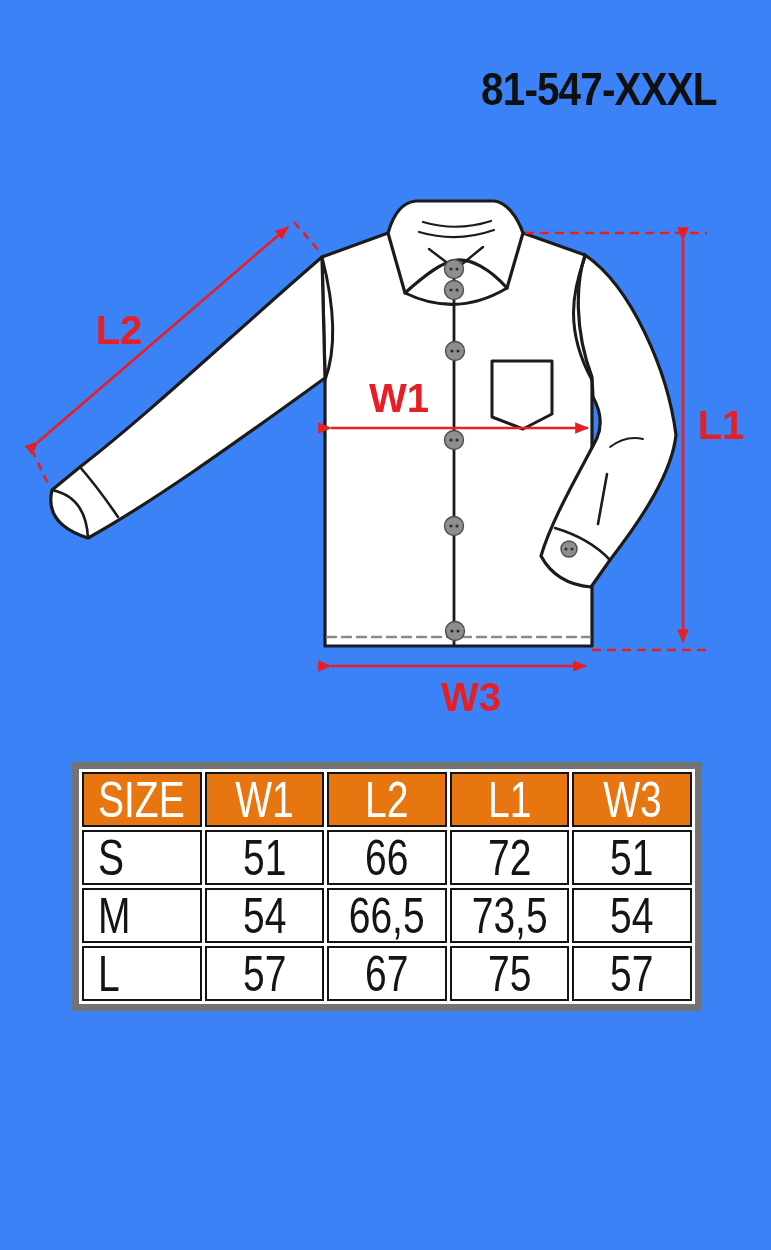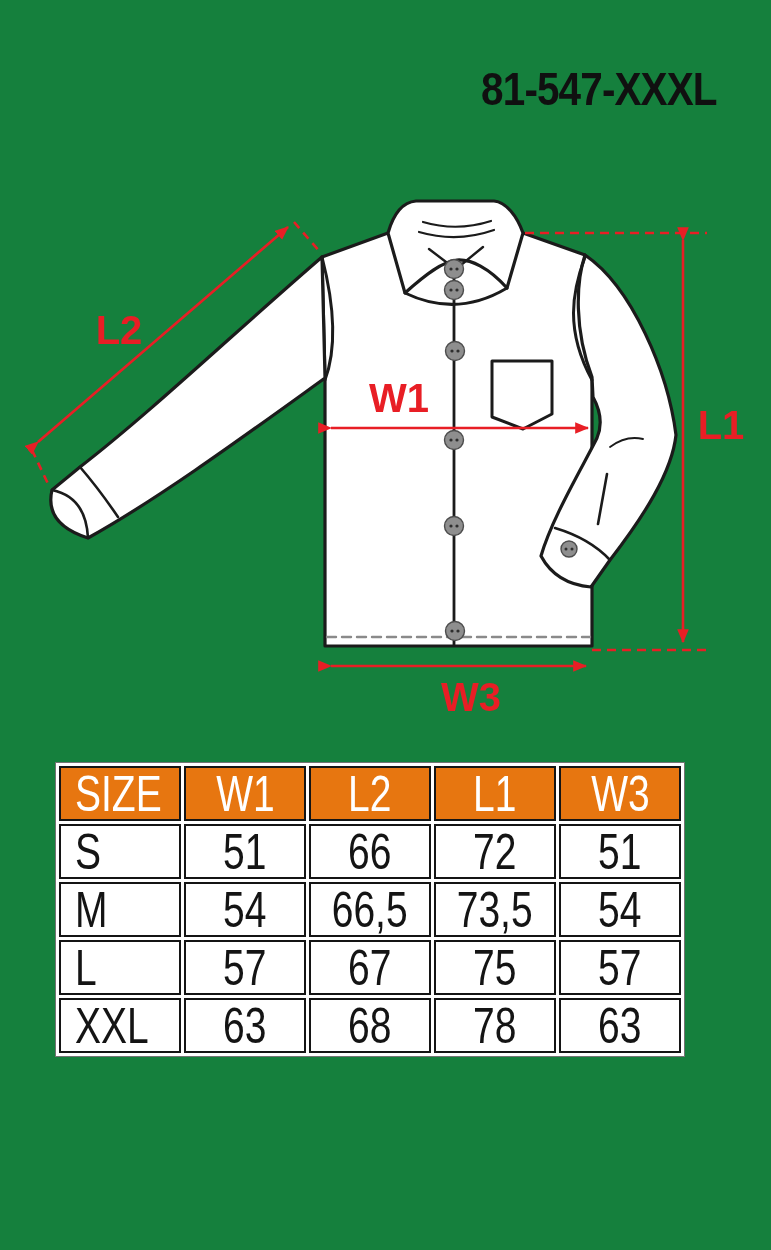--- a/index.html
+++ b/index.html
@@ -1,33 +1,33 @@
 <!DOCTYPE html>
 <html><head>
 <meta charset="utf-8">
 <style>
   html,body{margin:0;padding:0;background:#fff;}
   .canvas{
-    position:relative;width:771px;height:1250px;background:#15803d;
+    position:relative;width:771px;height:1250px;background:#3b82f6;
     font-family:"Liberation Sans",sans-serif;overflow:hidden;
   }
   
   .product-code{
     position:absolute;top:62px;right:54px;
     font-size:46px;font-weight:bold;color:#101010;
     letter-spacing:-1px;white-space:nowrap;
     transform:scaleX(0.88);transform-origin:right center;
   }
   
   .figure-svg{position:absolute;left:0;top:0;width:771px;height:750px;}
   
   .size-table{
-    position:absolute;left:55px;top:762px;width:630px;
+    position:absolute;left:72px;top:762px;width:630px;
     border-collapse:separate;border-spacing:3px;
-    table-layout:fixed;border:1px solid #737373;background:#fff;
+    table-layout:fixed;border:7px solid #737373;background:#fff;
   }
   .size-table th,.size-table td{
     border:2px solid #141414;height:51px;padding:0;
     text-align:center;vertical-align:middle;overflow:hidden;
     white-space:nowrap;
   }
   .size-table th{background:#E77610;color:#ffffff;font-weight:normal;}
   .size-table td{color:#141414;}
   .size-table .left{text-align:left;}
   .cell-txt{
@@ -190,23 +190,16 @@
         <td><span class="cell-txt">73,5</span></td>
         <td><span class="cell-txt">54</span></td>
       </tr>
       <tr>
         <td class="left"><span class="cell-txt">L</span></td>
         <td><span class="cell-txt">57</span></td>
         <td><span class="cell-txt">67</span></td>
         <td><span class="cell-txt">75</span></td>
         <td><span class="cell-txt">57</span></td>
       </tr>
-      <tr>
-        <td class="left"><span class="cell-txt">XXL</span></td>
-        <td><span class="cell-txt">63</span></td>
-        <td><span class="cell-txt">68</span></td>
-        <td><span class="cell-txt">78</span></td>
-        <td><span class="cell-txt">63</span></td>
-      </tr>
     </tbody>
   </table>
 
 </div>
 
 </body></html>

